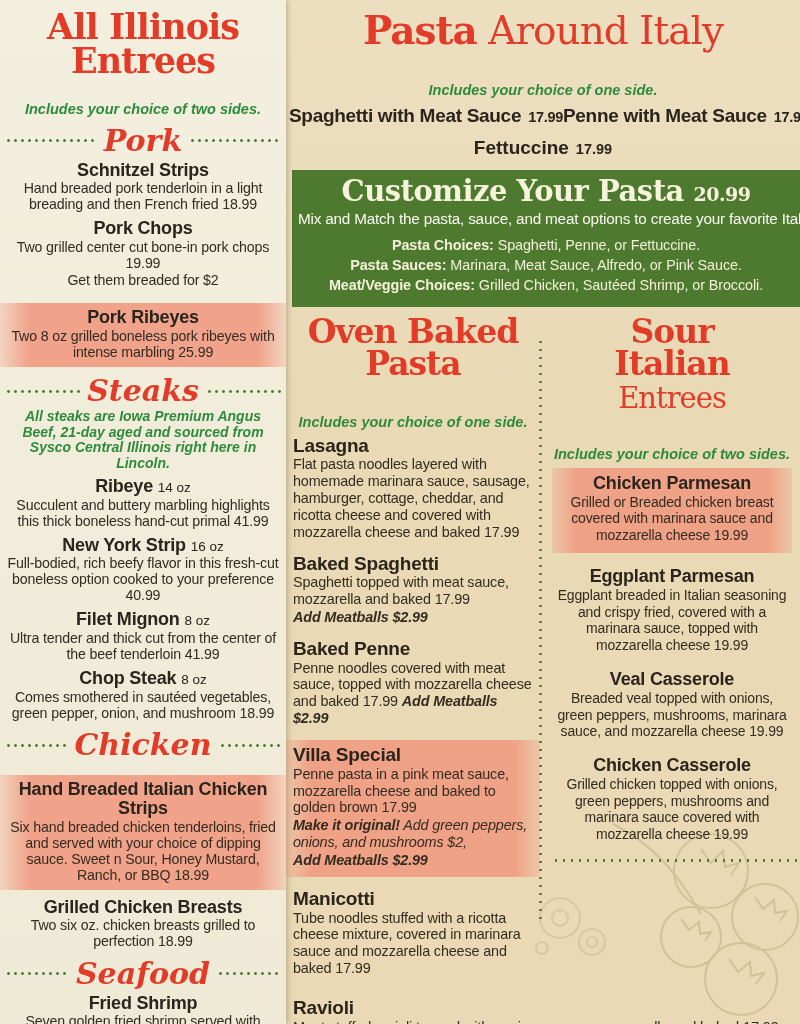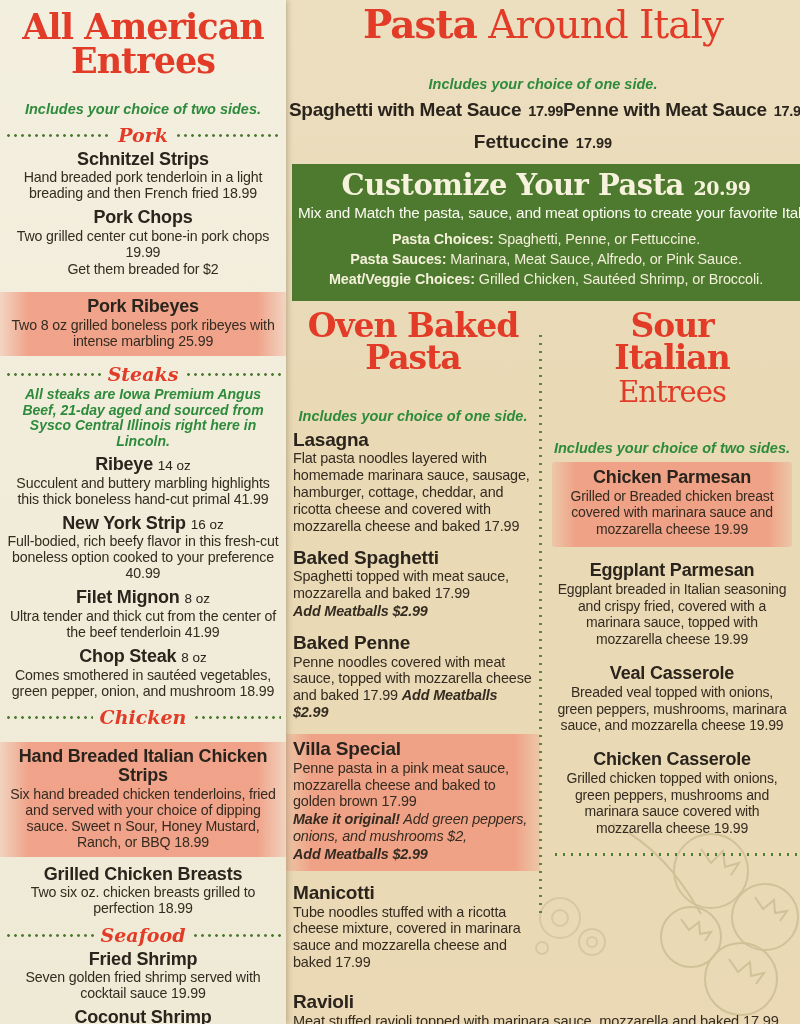--- a/index.html
+++ b/index.html
@@ -11,38 +11,38 @@
     background:linear-gradient(180deg,#f3efdf 0%,#f1ecd9 60%,#efead6 100%);
     box-shadow:2px 0 5px rgba(90,70,40,.28);padding:4px 5px 0;z-index:3;}
   .slab{font-family:"DejaVu Serif","Liberation Serif",serif;font-weight:bold;}
   .serif{font-family:"DejaVu Serif","Liberation Serif",serif;font-weight:normal;}
   .red{color:#e23b27;}
   .left-title{font-size:35px;line-height:.96;text-align:center;letter-spacing:-1px;margin-top:6px;}
   .subtitle{color:#2e8b3c;font-style:italic;font-weight:bold;font-size:14.5px;text-align:center;margin:7px 0 2px;}
   .sec-header{display:flex;align-items:center;gap:7px;margin:9px 0 1px;}
   .dots{flex:1;height:3px;background-image:radial-gradient(circle,#4e7c33 1.3px,transparent 1.5px);
     background-size:7px 3px;background-repeat:repeat-x;background-position:left center;}
-  .sec-name{color:#e23b27;font-family:"DejaVu Serif","Liberation Serif",serif;font-weight:bold;font-style:italic;font-size:19px;line-height:1;}
+  .sec-name{color:#e23b27;font-family:"DejaVu Serif","Liberation Serif",serif;font-weight:bold;font-style:italic;font-size:30px;line-height:1;}
   .sec-intro{color:#2e8b3c;font-style:italic;font-weight:bold;font-size:14px;line-height:1.12;text-align:center;margin:3px 4px 2px;}
   .menu-item{margin:5px 0 7px;}
   .menu-item.center{text-align:center;}
   .menu-item.left{text-align:left;}
   .item-name{font-weight:bold;font-size:18px;color:#2a241d;line-height:1.04;letter-spacing:-.2px;}
   .item-size{font-weight:normal;font-size:13.5px;letter-spacing:0;}
   .item-desc{font-size:14.2px;color:#342b21;line-height:1.13;letter-spacing:-.15px;margin-top:1px;}
   .note{font-weight:bold;font-style:italic;}
   .ital{font-style:italic;}
   .highlight{background:linear-gradient(90deg,rgba(242,166,143,.35),rgba(240,157,131,.92) 10%,rgba(240,157,131,.92) 90%,rgba(242,166,143,.35));
     padding:5px 4px 7px;}
   .left-page .highlight{margin:15px -5px 8px;}
 
   
   .right-page{position:absolute;left:286px;top:0;width:514px;height:1024px;box-sizing:border-box;overflow:hidden;
     background:linear-gradient(180deg,#ecdfc0 0%,#e9d9b5 40%,#ead9b4 100%);}
-  .pai-title{text-align:center;font-size:39px;line-height:1;margin-top:5px;letter-spacing:-1px;white-space:nowrap;}
+  .pai-title{text-align:center;font-size:39px;line-height:1;margin-top:11px;letter-spacing:-1px;white-space:nowrap;}
   .pai-title .t-bold{font-family:"DejaVu Serif","Liberation Serif",serif;font-weight:bold;}
   .pai-title .t-rest{font-family:"DejaVu Serif","Liberation Serif",serif;font-weight:normal;}
   .pai-sub{margin:3px 0 4px;}
   .pai-row{display:flex;justify-content:space-between;padding:3px 0 0 3px;white-space:nowrap;}
   .pai-item{font-weight:bold;font-size:19px;color:#2a241d;letter-spacing:-.3px;}
   .pai-price{font-weight:bold;font-size:14.5px;margin-left:7px;}
   .pai-center{text-align:center;font-weight:bold;font-size:19px;color:#2a241d;margin-top:10px;}
 
   .banner{background:#4d7a2f;margin:11px 0 0 6px;padding:7px 6px 11px;color:#f2efd8;overflow:hidden;}
   .banner-title{text-align:center;font-family:"DejaVu Serif","Liberation Serif",serif;font-weight:bold;
@@ -75,21 +75,21 @@
 
   .watermark{position:absolute;right:-18px;bottom:-14px;opacity:.5;z-index:1;pointer-events:none;}
   .olives{position:absolute;right:190px;bottom:60px;opacity:.35;z-index:1;pointer-events:none;}
 </style>
 </head>
 <body>
 
 <div class="canvas">
 
   <aside class="left-page">
-    <h1 class="left-title slab red"><span>All American</span><br><span>Entrees</span></h1>
+    <h1 class="left-title slab red"><span>All Illinois</span><br><span>Entrees</span></h1>
     <div class="subtitle">Includes your choice of two sides.</div>
     <div id="left-sections">
         <div class="sec-header">
           <span class="dots"></span>
           <span class="sec-name">Pork</span>
           <span class="dots"></span>
         </div>
         <div class="menu-item center">
           <div class="item-name">Schnitzel Strips</div>
           <div class="item-desc">Hand breaded pork tenderloin in a light breading and then French fried 18.99</div>

